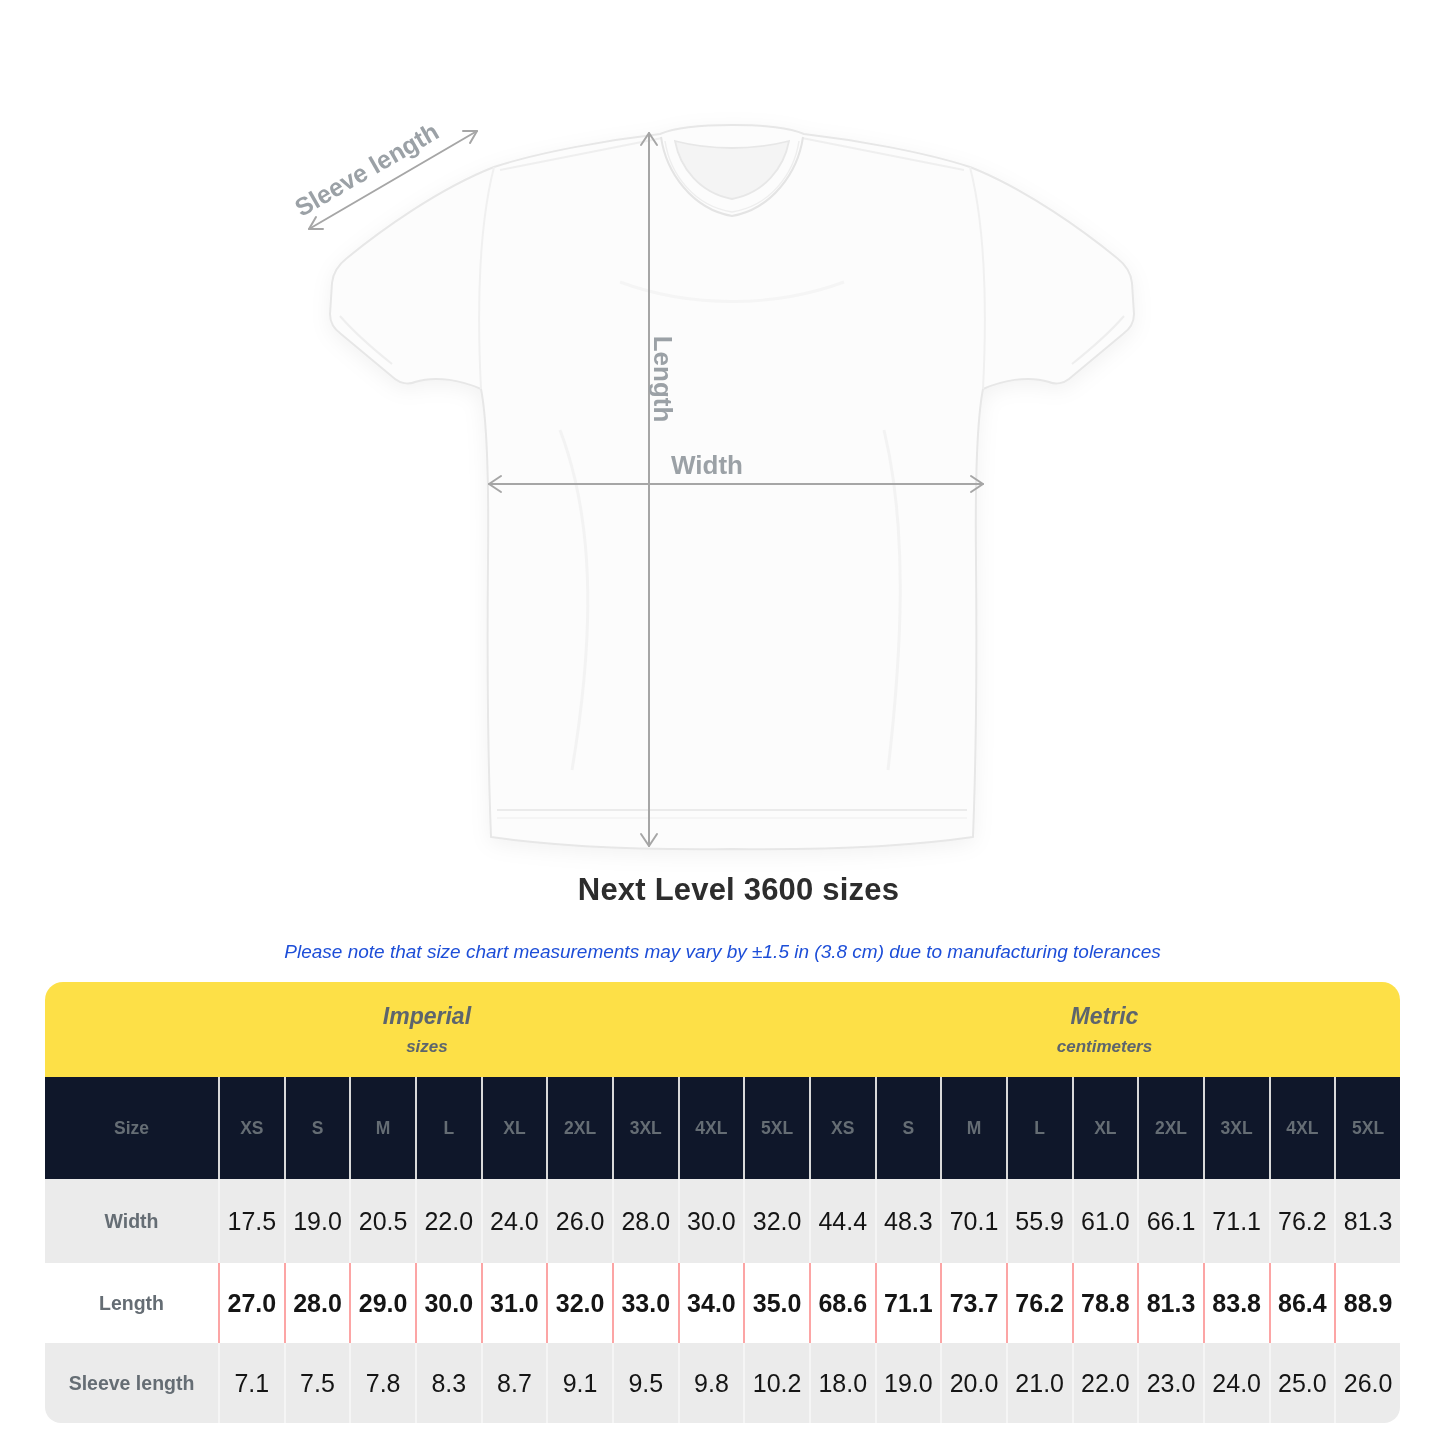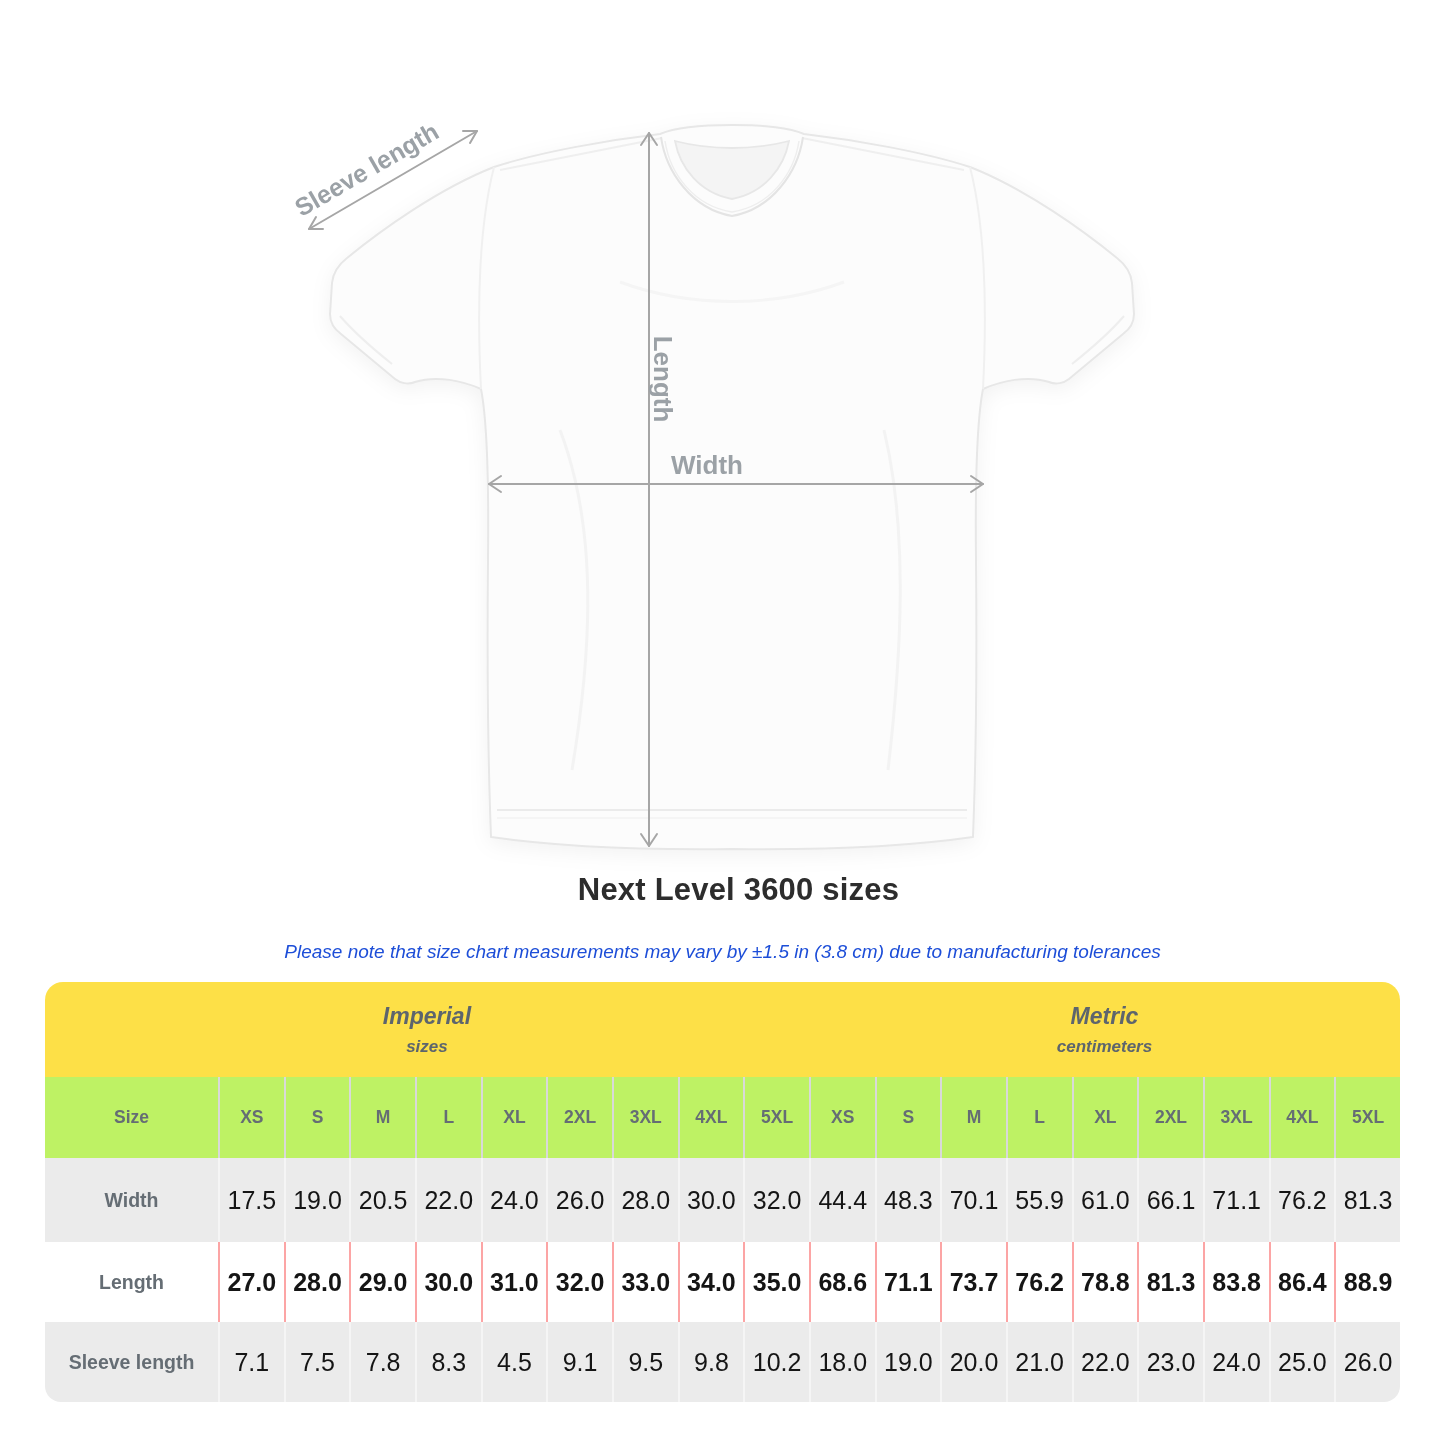--- a/index.html
+++ b/index.html
@@ -27,21 +27,21 @@
   .size-table th,.size-table td{
     text-align:center;vertical-align:middle;padding:0;margin:0;
   }
   .c-size{width:173px;}
   .band{background:#fde047;height:95px;}
   .band-left{border-top-left-radius:18px;}
   .band-right{border-top-right-radius:18px;}
   .band-title{font-size:23px;font-weight:bold;font-style:italic;color:#5d656d;}
   .band-unit{font-size:17px;font-style:italic;color:#5d656d;margin-top:7px;}
   .header-row th{
-    background:#bef264;height:81px;font-size:17.5px;font-weight:bold;color:#656d74;
+    background:#0f172a;height:102px;font-size:17.5px;font-weight:bold;color:#656d74;
   }
   .header-row th + th{border-left:2px solid #d9d9d9;}
   tbody td{height:80px;font-size:25px;color:#151515;font-weight:normal;}
   tbody tr.first td{height:84px;}
   tbody td.rowlabel{font-weight:bold;color:#656d74;font-size:19.5px;}
   tr.r-gray td{background:#ebebeb;}
   tr.r-white td{background:#ffffff;}
   tr.r-white td + td{border-left:2px solid #fca5a5;font-weight:bold;}
   tr.r-gray td + td{border-left:2px solid #f5f5f5;}
   tr.last td:first-child{border-bottom-left-radius:16px;}
@@ -227,21 +227,21 @@
         <td>83.8</td>
         <td>86.4</td>
         <td>88.9</td>
       </tr>
       <tr class="r-gray last">
         <td class="rowlabel">Sleeve length</td>
         <td>7.1</td>
         <td>7.5</td>
         <td>7.8</td>
         <td>8.3</td>
-        <td>4.5</td>
+        <td>8.7</td>
         <td>9.1</td>
         <td>9.5</td>
         <td>9.8</td>
         <td>10.2</td>
         <td>18.0</td>
         <td>19.0</td>
         <td>20.0</td>
         <td>21.0</td>
         <td>22.0</td>
         <td>23.0</td>

